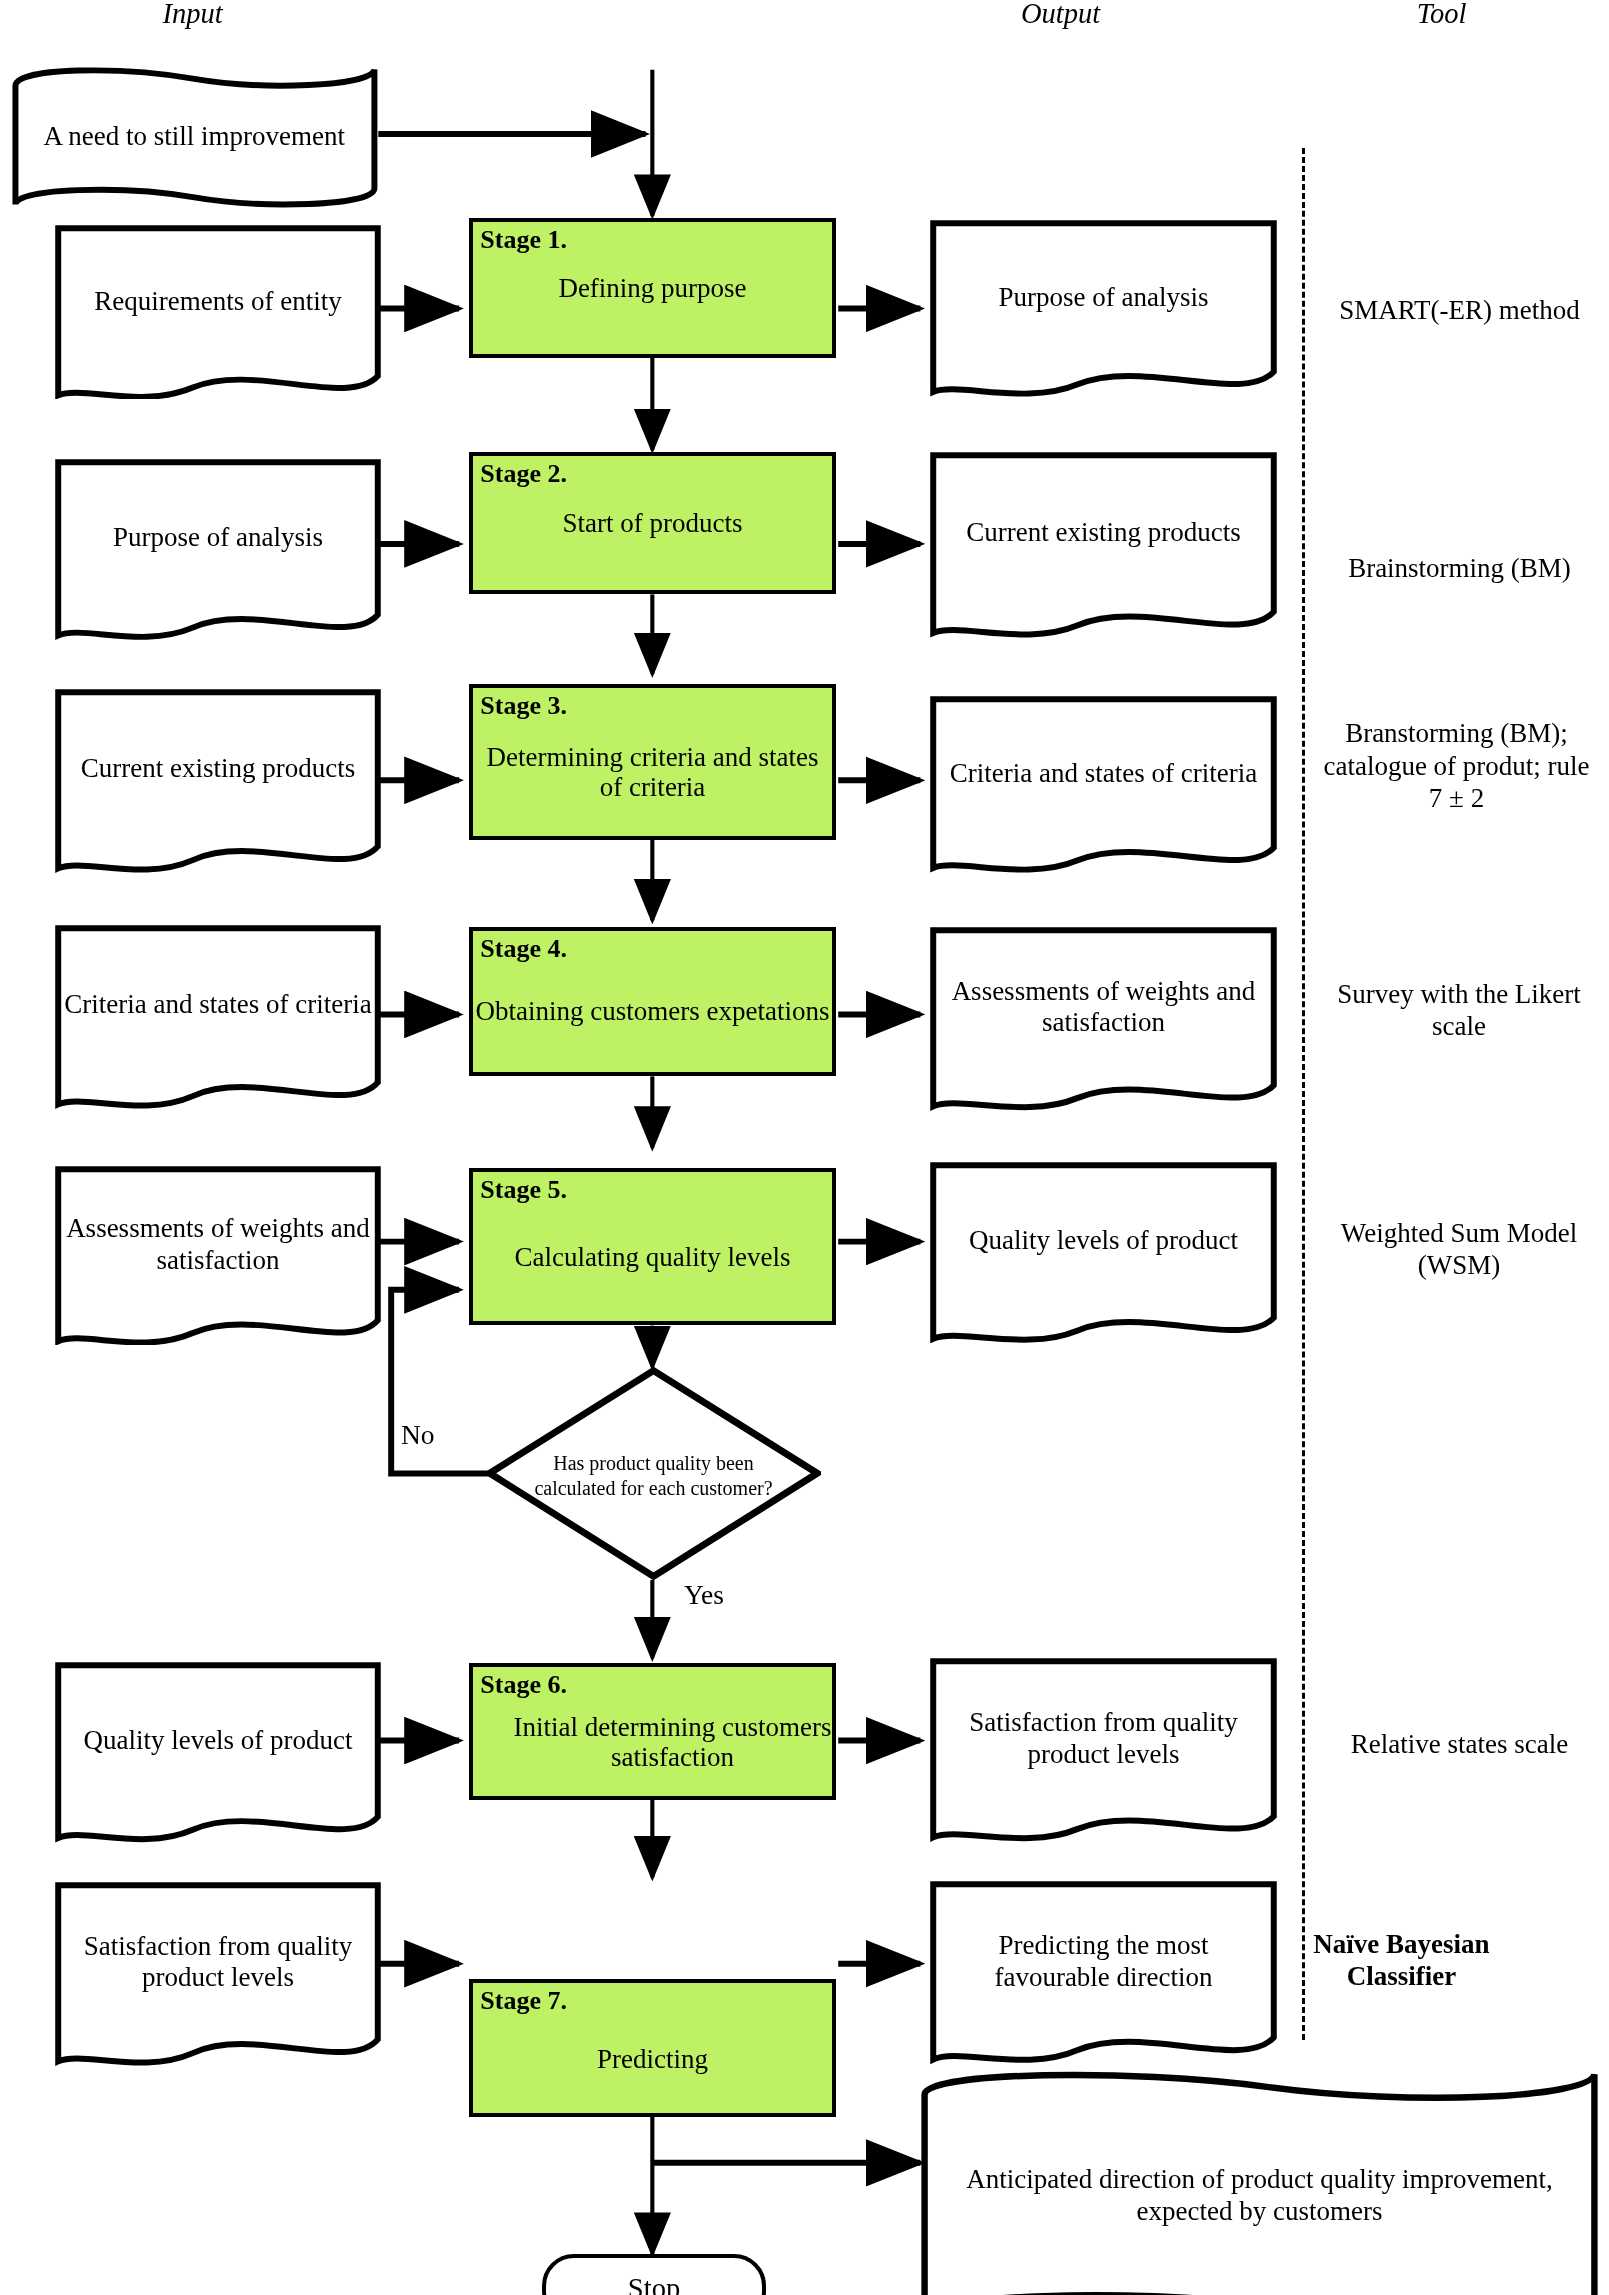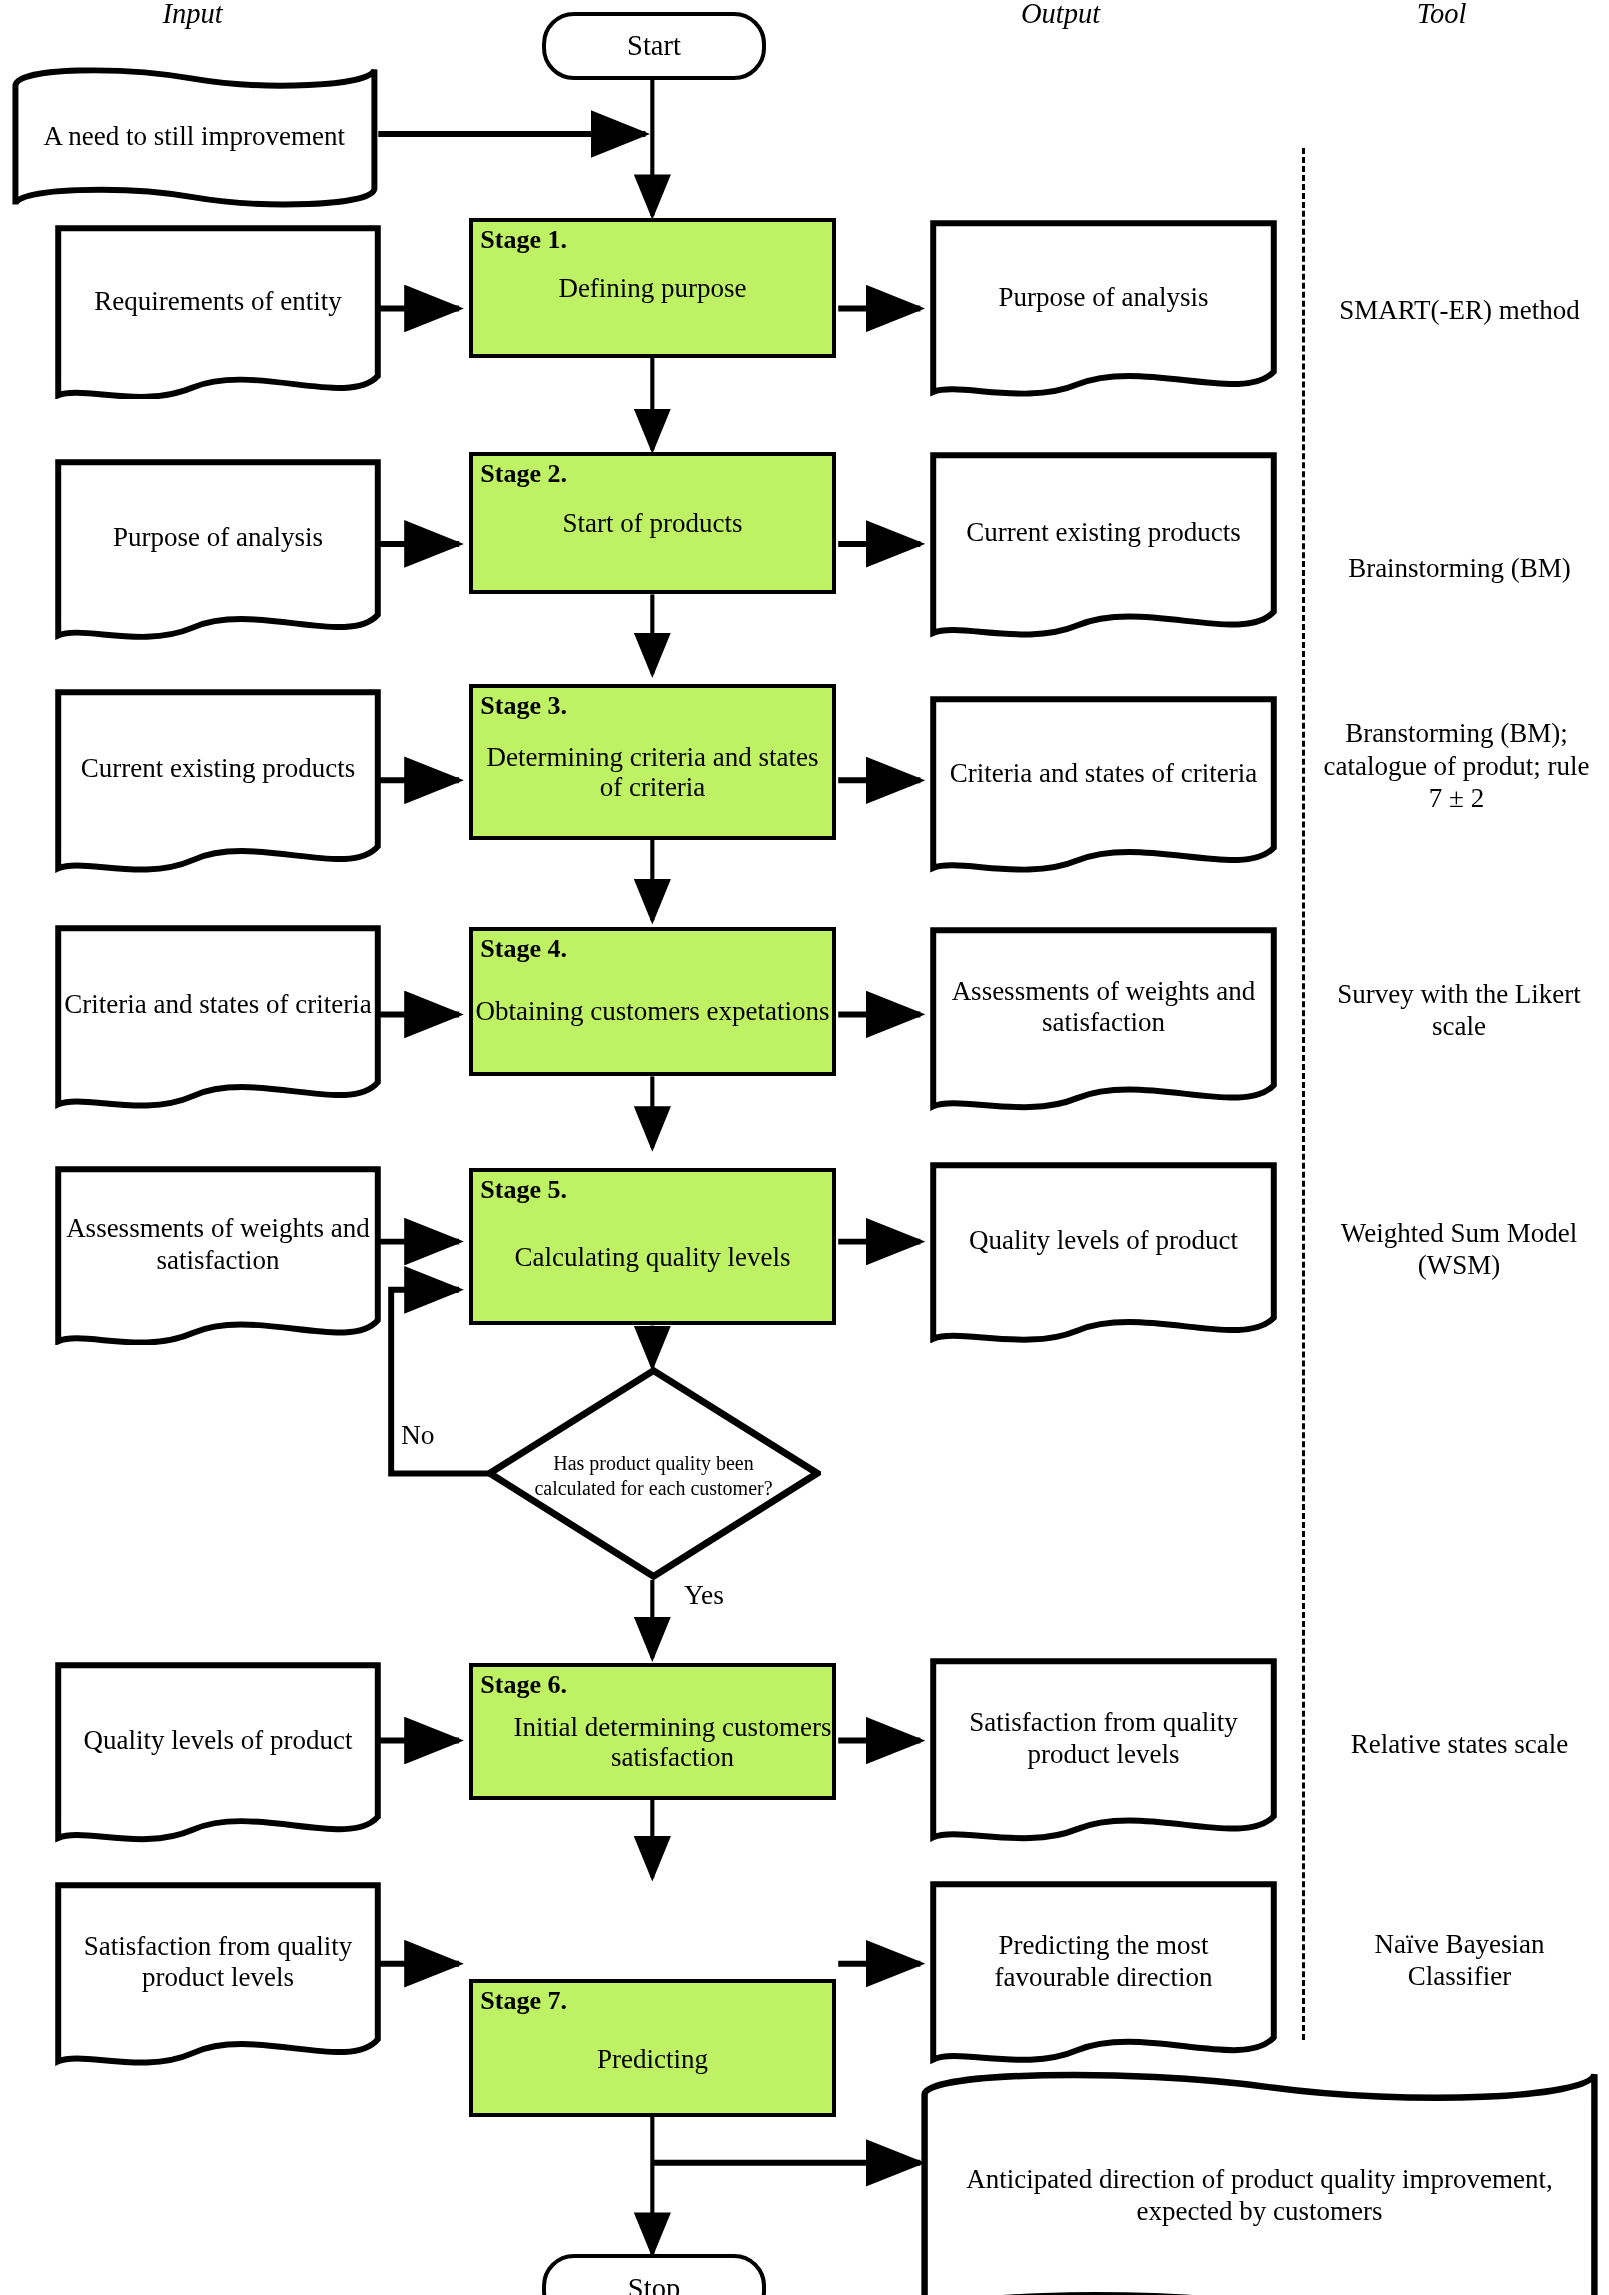--- a/index.html
+++ b/index.html
@@ -128,23 +128,20 @@
       <path d="M1421,4712 L2005,4712" stroke-width="13" marker-end="url(#ah)"></path>
     </g>
   </svg>
 
   <div id="divider"></div>
 
   <div class="colhead" style="left:119px;top:-1.8px;width:147px;">Input</div>
   <div class="colhead" style="left:987px;top:-1.8px;width:147px;">Output</div>
   <div class="colhead" style="left:1377px;top:-1.8px;width:129px;">Tool</div>
 
-  <div class="term" style="left:542px;top:11.5px;width:216px;height:60px;">
-    <span>Start</span>
-  </div>
 
   <div class="doc" style="left:55px;top:225px;width:326px;height:174px;">
     <svg viewBox="0 0 710 380" preserveAspectRatio="none">
       <path d="M7,7 L703,7 L703,330 C640,400 430,300 300,355 C190,402 60,350 7,372 Z" fill="#fff" stroke="#000" stroke-width="13"></path>
     </svg>
     <div class="txt" style="padding-bottom:20px;">Requirements of entity</div>
   </div>
 
   <div class="doc" style="left:9.2px;top:63px;width:370px;height:147px;">
     <svg viewBox="0 0 805 320" preserveAspectRatio="none">
@@ -295,21 +292,21 @@
     <span class="body" style="padding-top:22px;">Predicting</span>
   </div>
 
   <div class="doc" style="left:930px;top:1881px;width:347px;height:184px;">
     <svg viewBox="0 0 755 400" preserveAspectRatio="none">
       <path d="M7,7 L748,7 L748,340 C680,414 460,310 320,368 C210,416 60,362 7,388 Z" fill="#fff" stroke="#000" stroke-width="13"></path>
     </svg>
     <div class="txt" style="padding-bottom:23px;">Predicting the most favourable direction</div>
   </div>
 
-  <div class="tool" style="left:1322px;top:1905px;width:275px;height:110px;">Naïve Bayesian Classifier</div>
+  <div class="tool" style="left:1264px;top:1905px;width:275px;height:110px;font-weight:bold;">Naïve Bayesian Classifier</div>
 
   <div class="doc" style="left:920px;top:2066px;width:679px;height:259px;">
     <svg viewBox="0 0 1480 565" preserveAspectRatio="none">
       <path d="M10,62 C10,14 450,4 760,46 C1070,88 1460,70 1470,18
                L1470,500 C1460,552 1070,562 760,522 C450,482 10,500 10,548 Z" fill="#fff" stroke="#000" stroke-width="14"></path>
     </svg>
     <div class="txt" style="padding:0 32px;">Anticipated direction of product quality improvement, expected by customers</div>
   </div>
 
   <div class="term" style="left:542px;top:2254px;width:216px;height:62px;">

